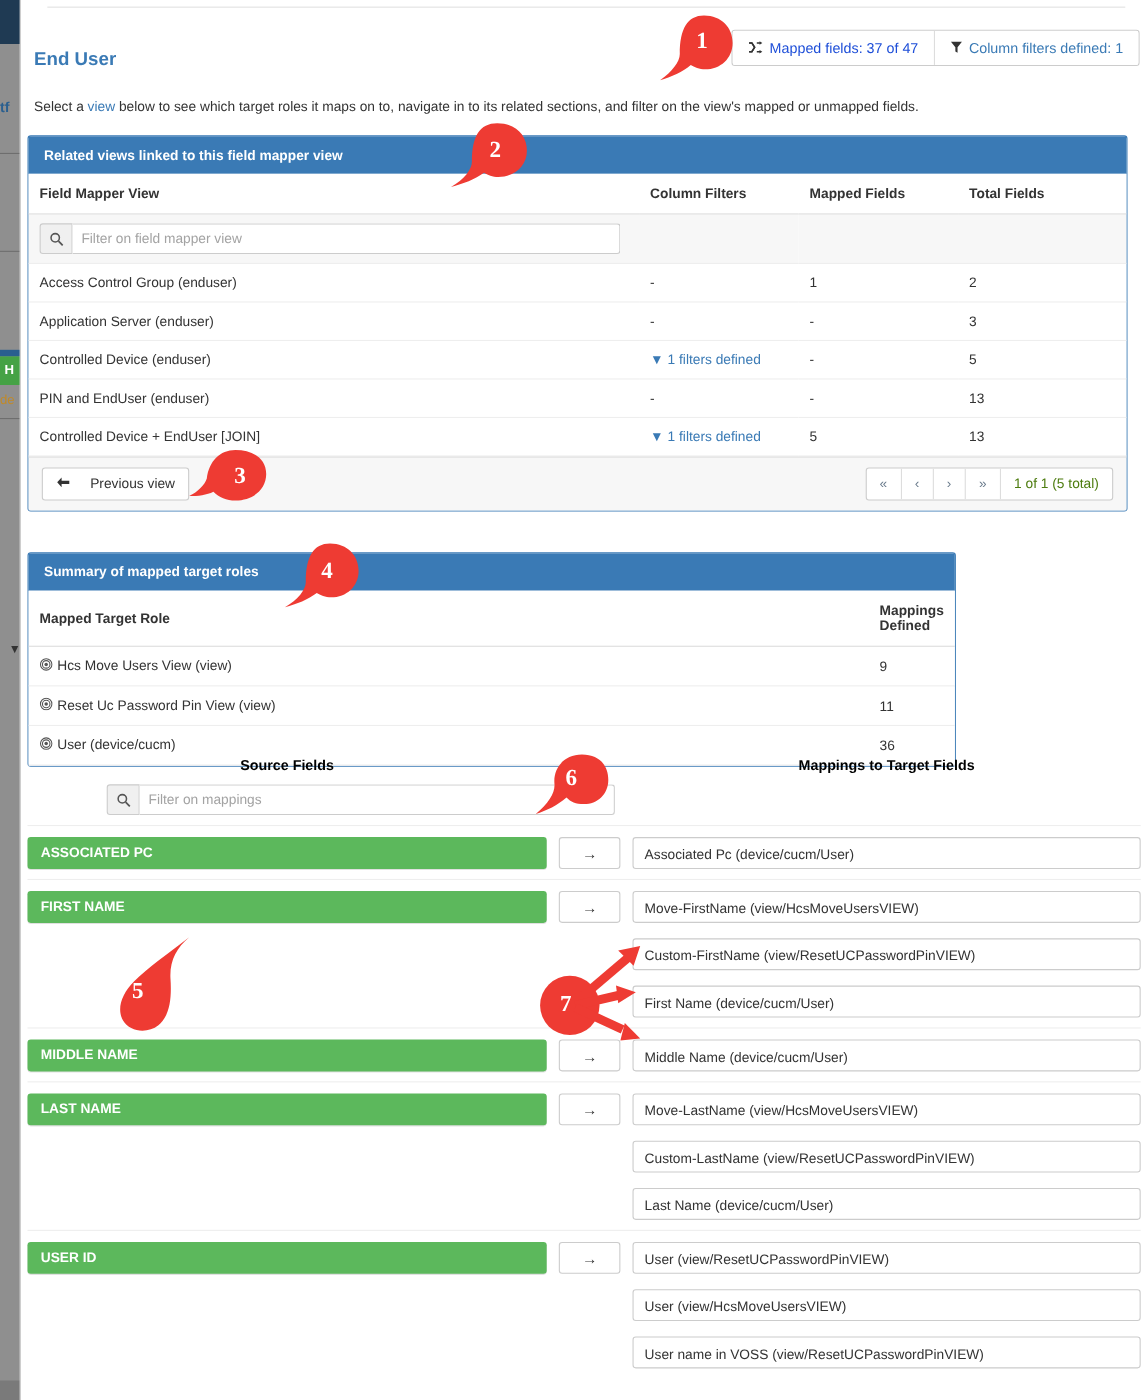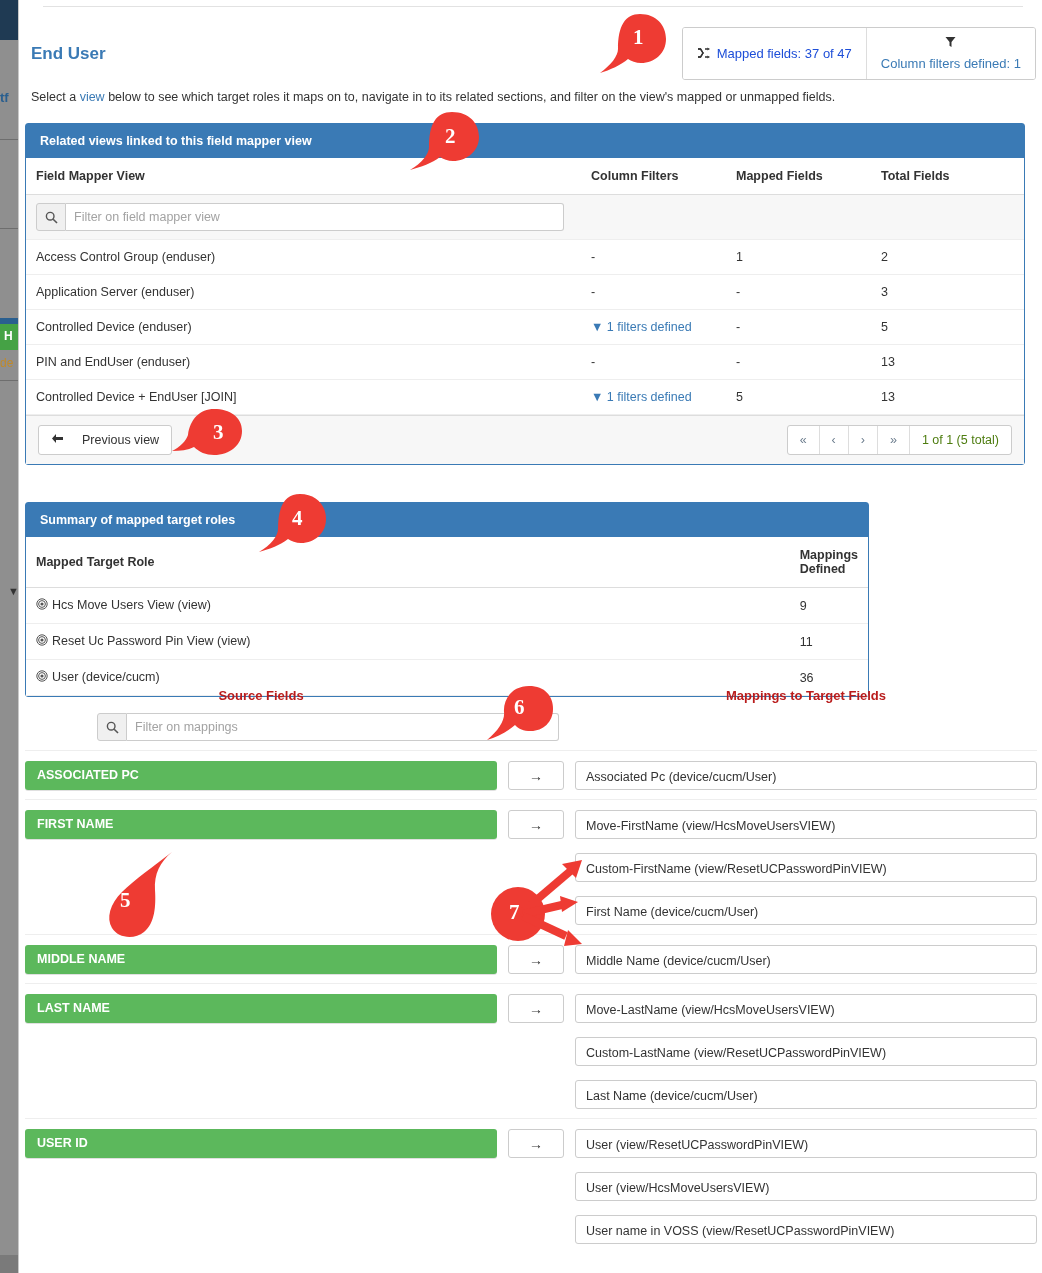--- a/index.html
+++ b/index.html
@@ -44,21 +44,21 @@
   }
   .hdr-btn-group {
     position:absolute; right:6px; top:27px;
     display:flex; border:1px solid #ccc; border-radius:3px; background:#fff;
     overflow:hidden;
   }
   .hdr-btn {
     padding:8px 14px; font-size:13px; background:#fff; white-space:nowrap;
     display:flex; align-items:center; gap:6px; cursor:pointer;
   }
-  .hdr-btn + .hdr-btn { border-left:1px solid #ddd;flex-direction:column; }
+  .hdr-btn + .hdr-btn { border-left:1px solid #ddd; }
   .hdr-btn.dark { color:#1d4ed8; }
   .hdr-btn.link { color:#3a7ab5; }
   .ico { display:inline-block; line-height:1; }
 
   .intro {
     position:absolute; left:12px; top:90px; width:960px;
     font-size:12.5px; color:#333;
   }
   .intro .lnk { color:#3a7ab5; }
 
@@ -105,21 +105,21 @@
     display:inline-flex; align-items:center; gap:18px;
     font-family:"Liberation Sans", sans-serif;
   }
   .pager { display:flex; border:1px solid #ccc; border-radius:3px; overflow:hidden; background:#fff; }
   .pager div { padding:7px 12px; font-size:12.5px; color:#6a7b8c; cursor:pointer; }
   .pager div + div { border-left:1px solid #ddd; }
   .pager div.total { color:#4d7c0f; cursor:default; }
 
   
   #mapper { position:absolute; left:0; top:688px; width:1024px; }
-  .col-title { font-size:13px; font-weight:bold; color:#b91c1c; text-align:center; }
+  .col-title { font-size:13px; font-weight:bold; color:#000000; text-align:center; }
   .mrow { display:flex; align-items:flex-start; }
   .src-col { width:478px; padding-left:6px; }
   .arrow-col { width:78px; display:flex; justify-content:center; }
   .tgt-col { width:462px; }
 
   .pill {
     background:#5cb85c; color:#fff; font-size:12.5px; font-weight:bold;
     padding:8px 12px; border-radius:3px; height:29px; line-height:13px;
     box-shadow:0 1px 0 rgba(0,0,0,.12);
   }

